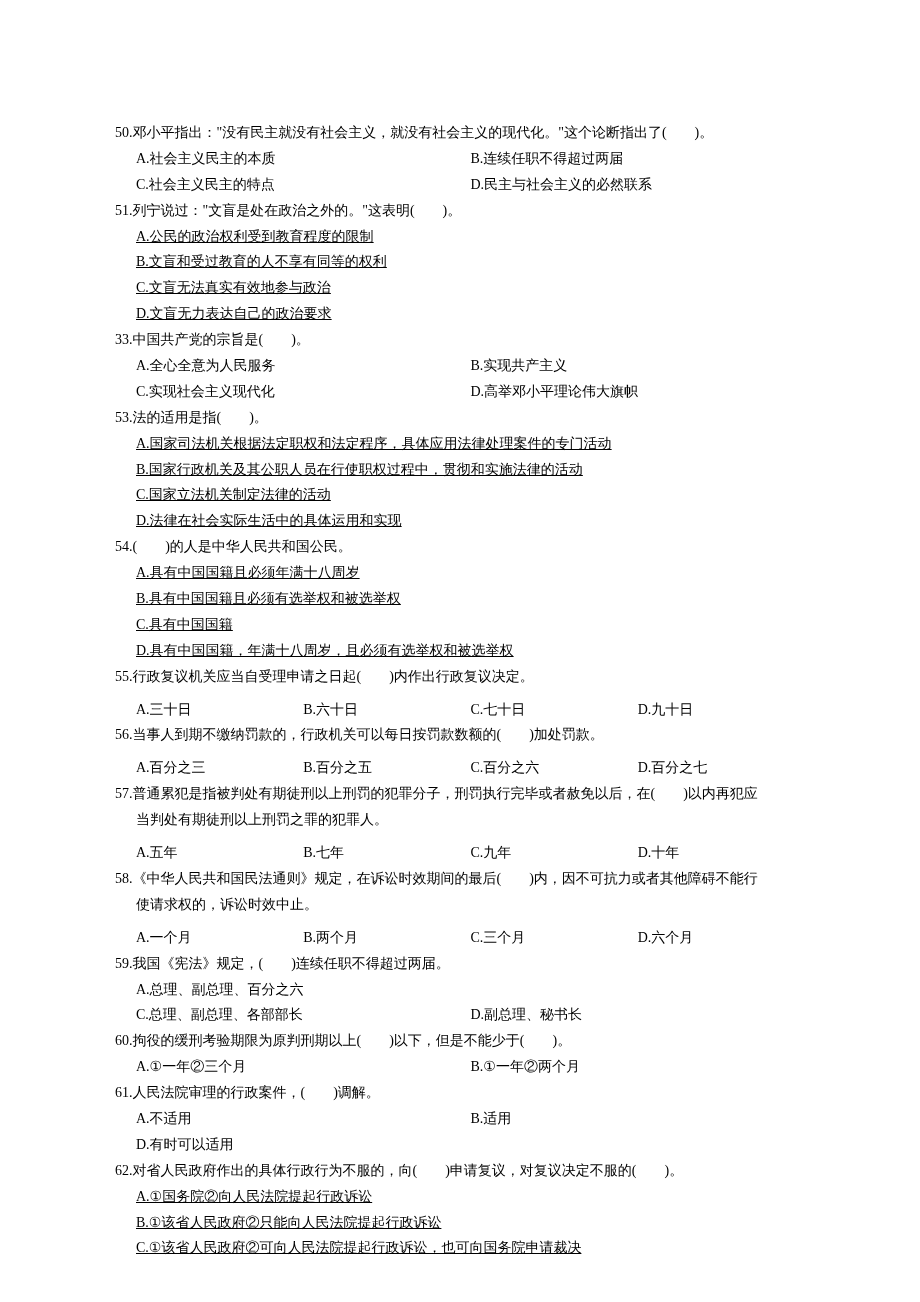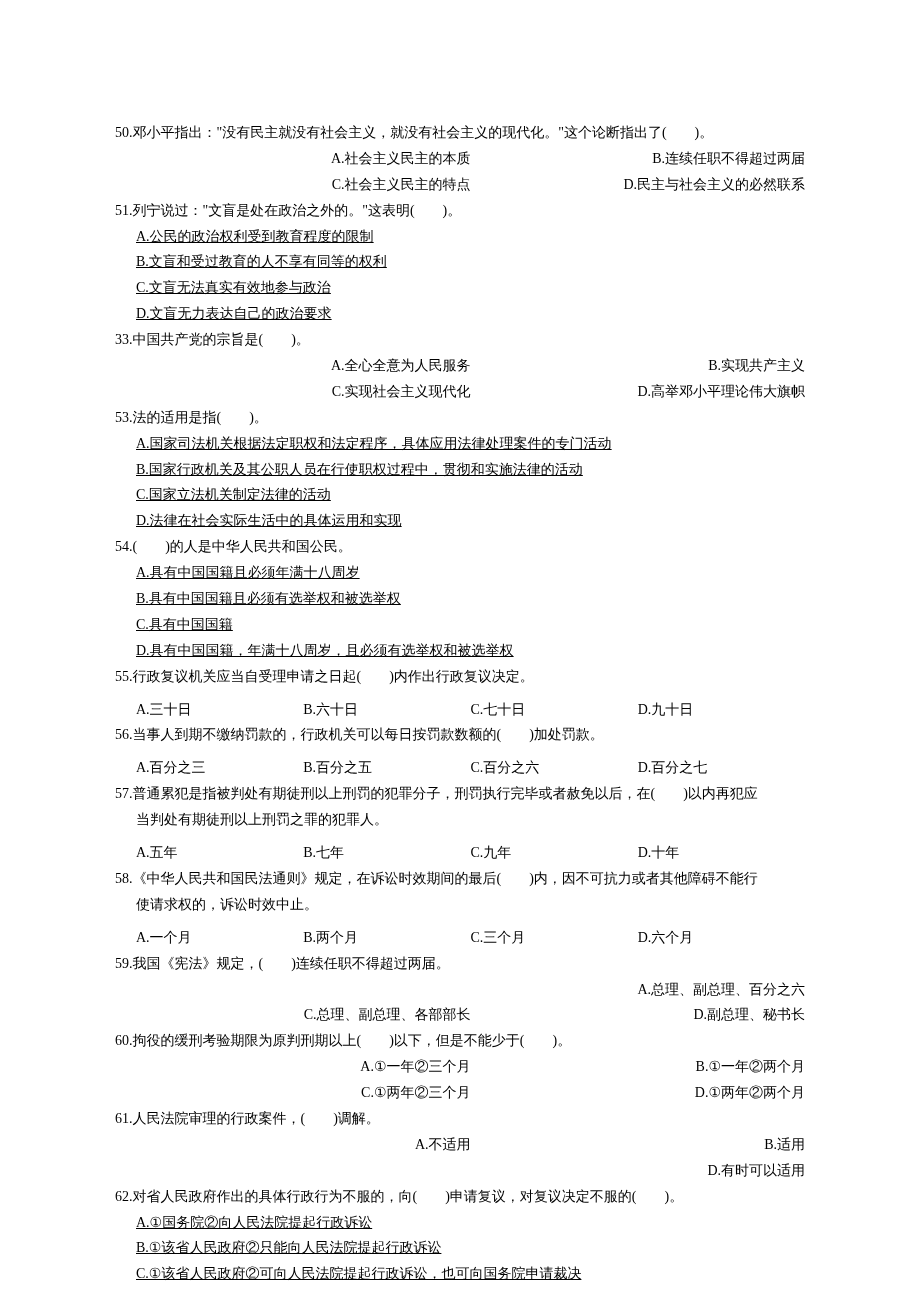--- a/index.html
+++ b/index.html
@@ -22,21 +22,20 @@
   }
   .stem-cont {
     padding-left: 1.5em;
   }
   .opts-2 {
     display: flex;
     padding-left: 1.5em;
   }
   .opts-2 > div {
     flex: 1;
-    text-align: right;
   }
   .opts-4 {
     display: flex;
     padding-left: 1.5em;
     margin-top: 7px;
   }
   .opts-4 > div {
     flex: 1;
   }
   .opts-1 {
@@ -147,24 +146,20 @@
     <div>D.副总理、秘书长</div>
   </div>
 </div>
 
 <div class="q">
   <div class="stem-row">60.拘役的缓刑考验期限为原判刑期以上(　　)以下，但是不能少于(　　)。</div>
   <div class="opts-2">
     <div>A.①一年②三个月</div>
     <div>B.①一年②两个月</div>
   </div>
-  <div class="opts-2">
-    <div>C.①两年②三个月</div>
-    <div>D.①两年②两个月</div>
-  </div>
 </div>
 
 <div class="q">
   <div class="stem-row">61.人民法院审理的行政案件，(　　)调解。</div>
   <div class="opts-2">
     <div>A.不适用</div>
     <div>B.适用</div>
   </div>
   <div class="opts-2">
     <div>D.有时可以适用</div>

